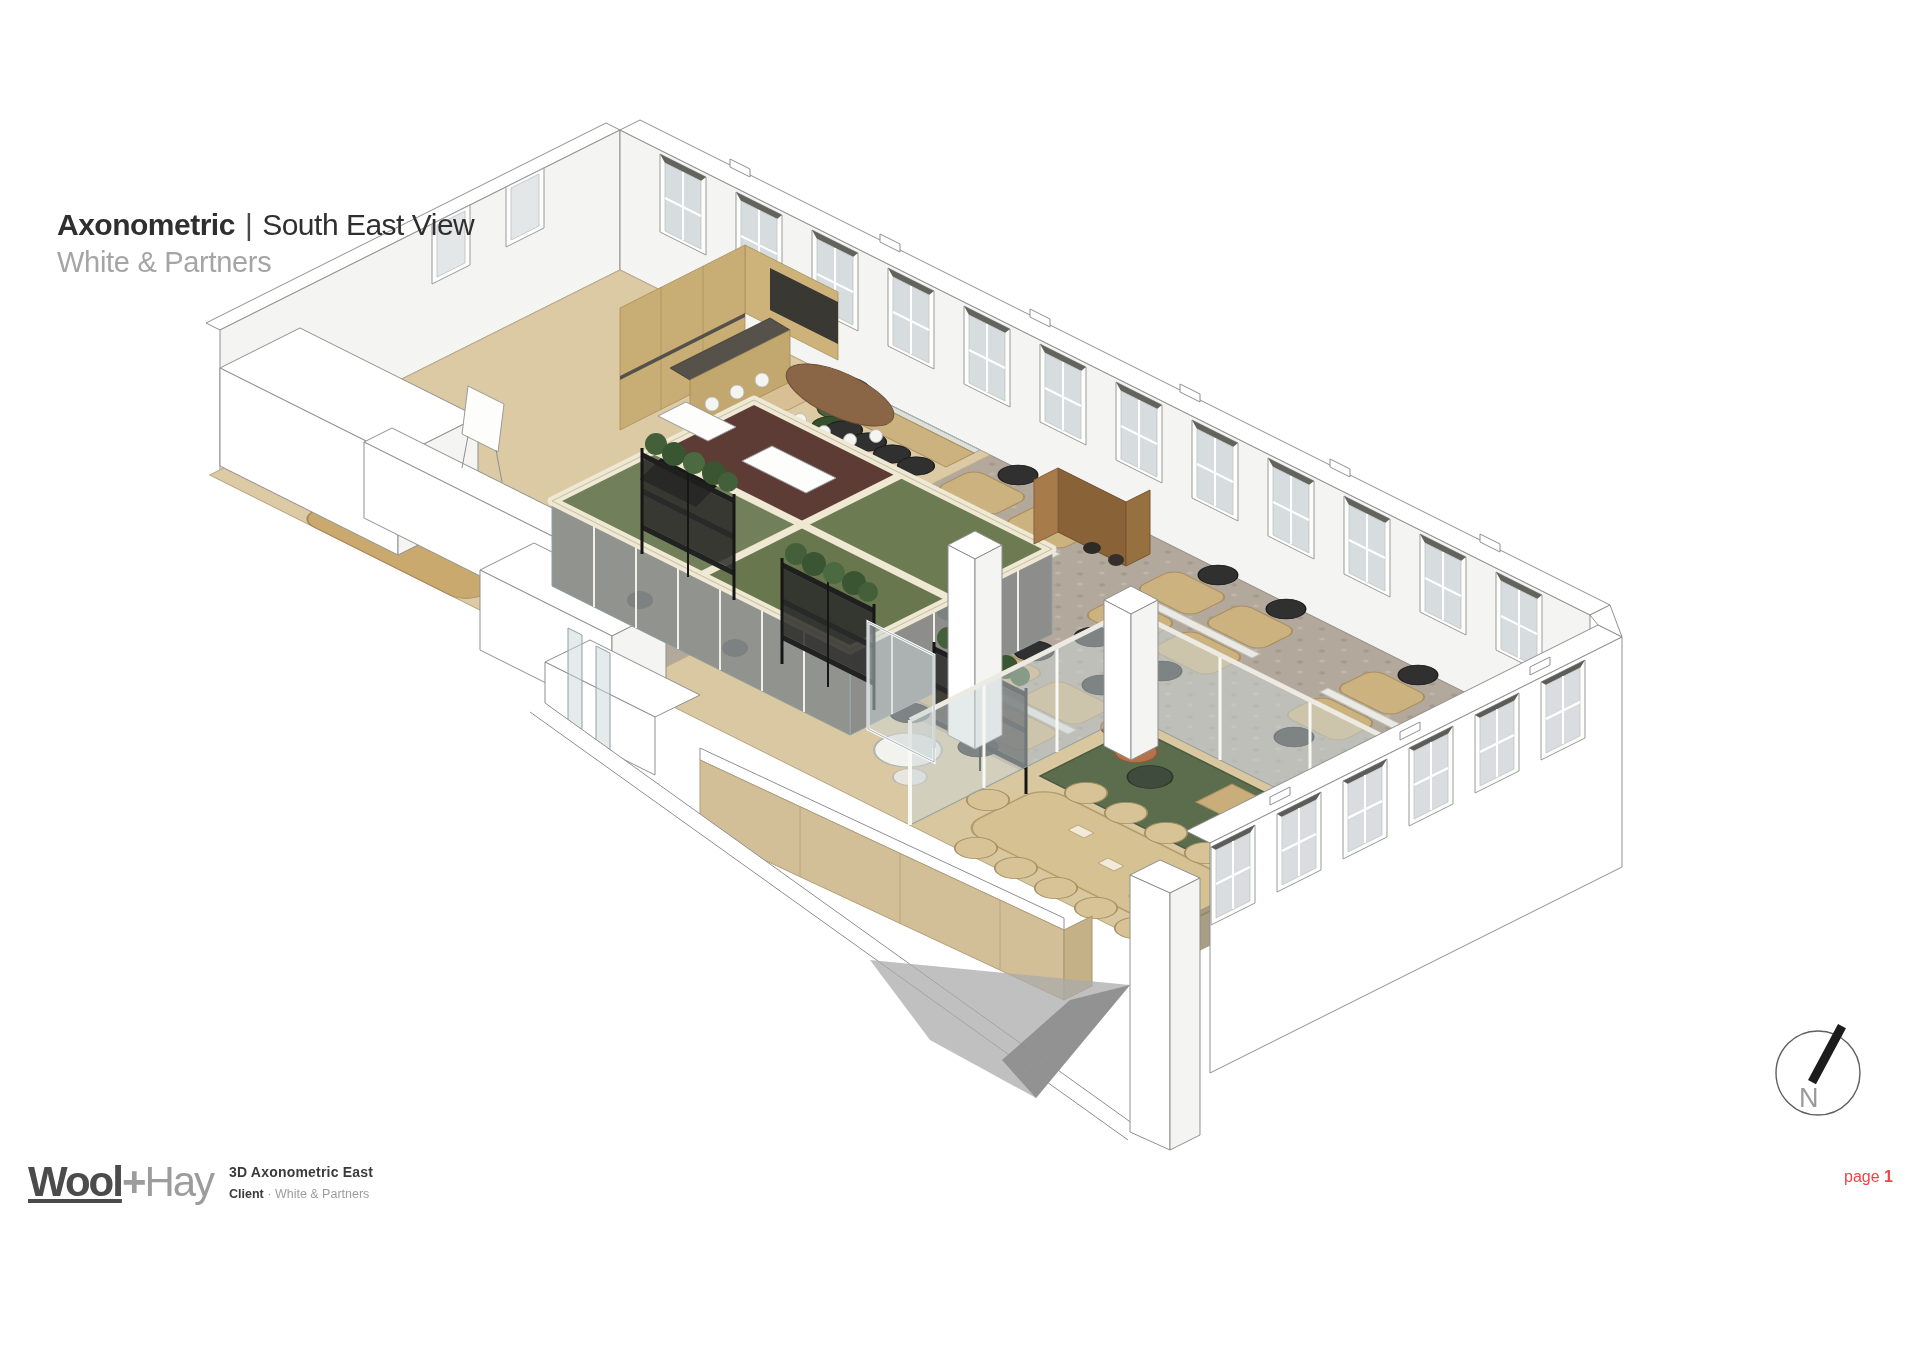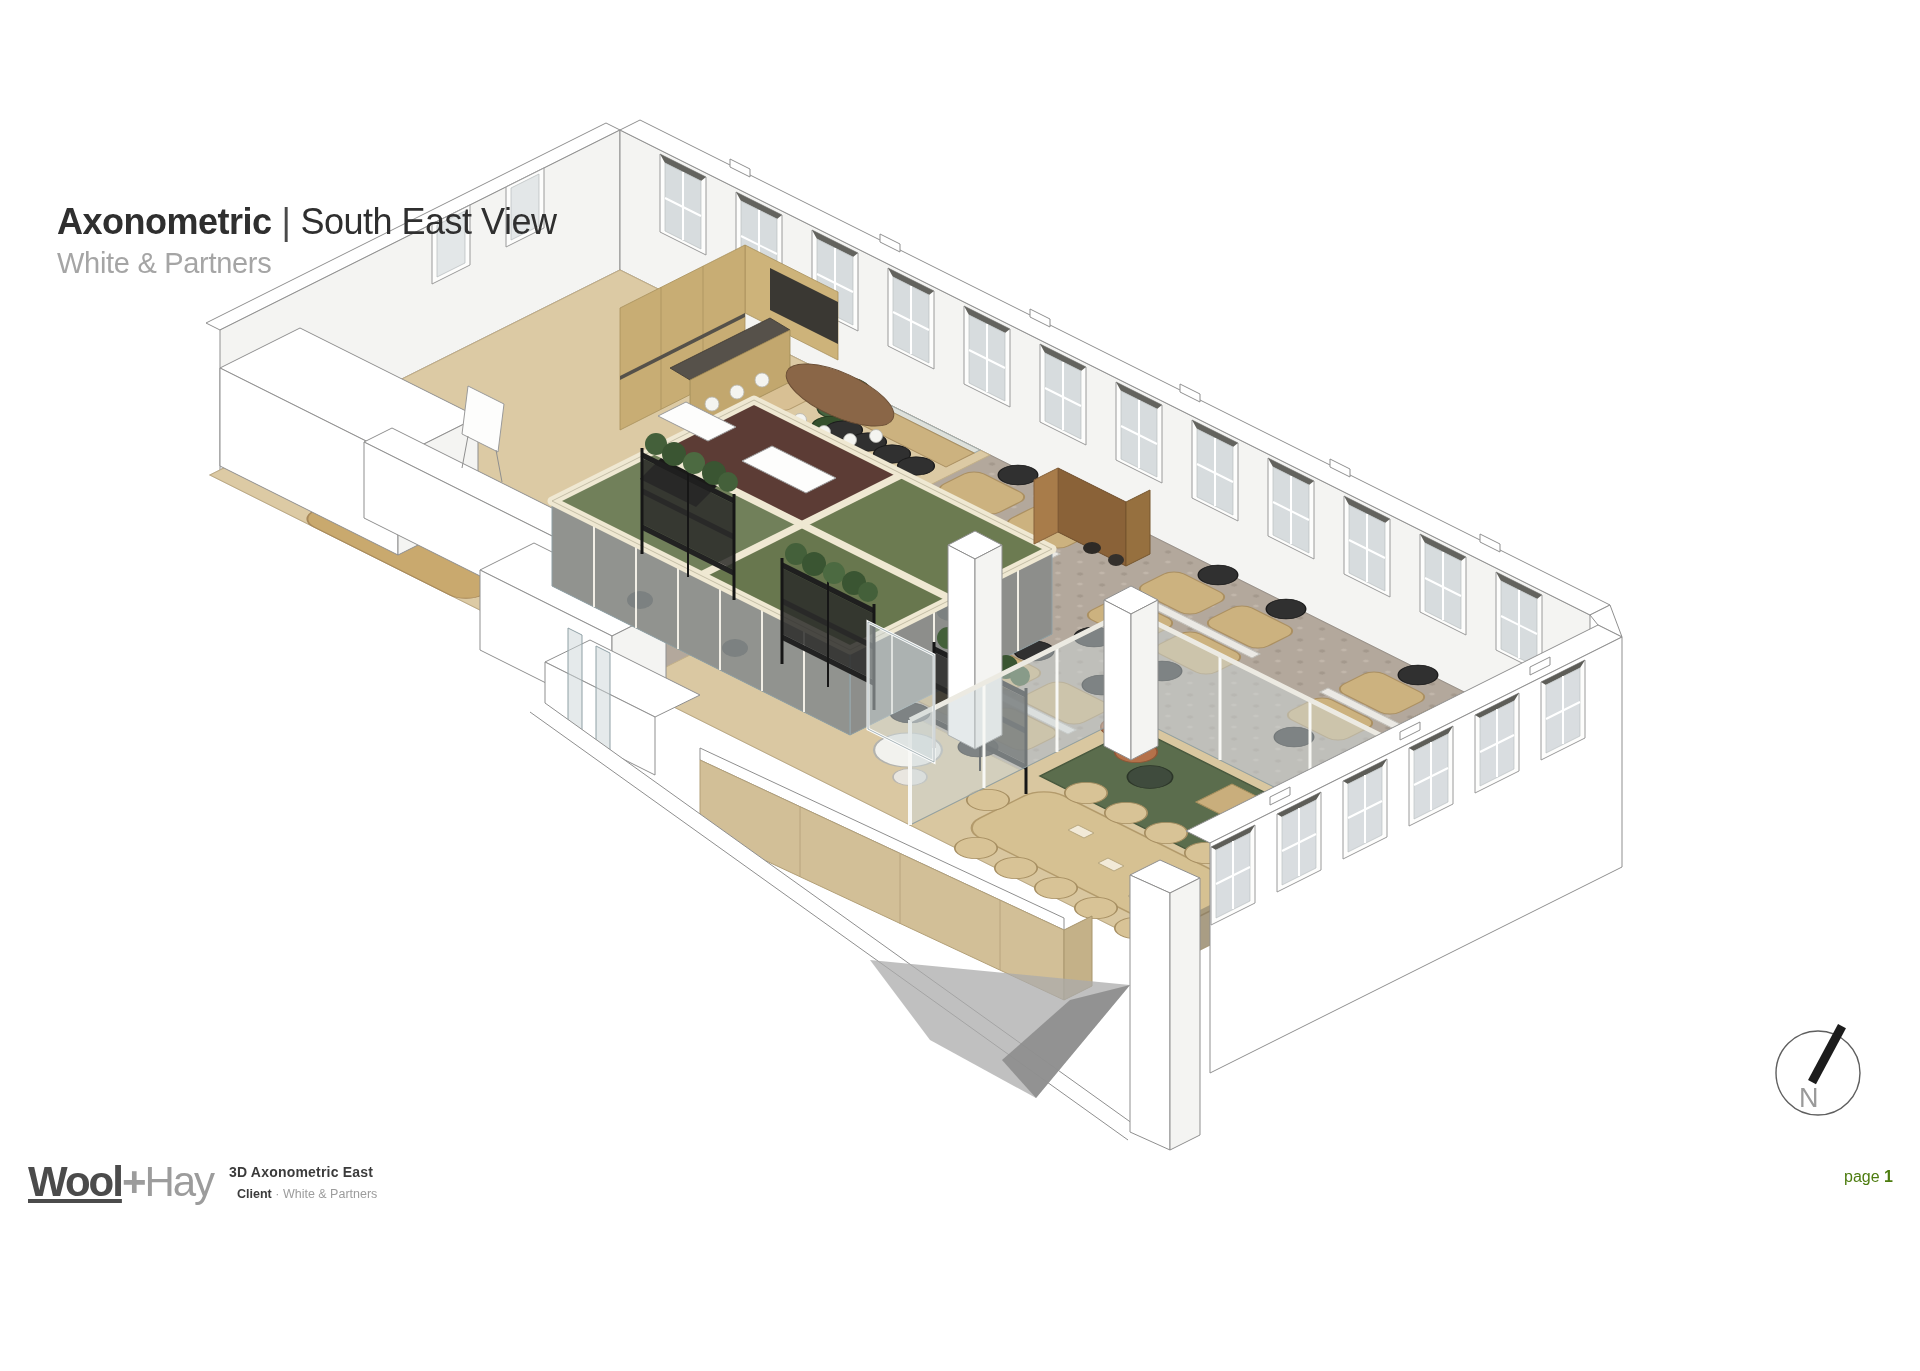--- a/index.html
+++ b/index.html
@@ -1,33 +1,33 @@
 <!DOCTYPE html>
 <html><head>
 <meta charset="utf-8">
 <style>
   html,body{margin:0;padding:0;background:#ffffff;}
   .sheet{position:relative;width:1920px;height:1371px;background:#ffffff;overflow:hidden;
          font-family:"Liberation Sans", sans-serif;}
   .sheet svg{position:absolute;left:0;top:0;}
   
   .title-block{position:absolute;left:57px;top:202px;line-height:1.1;}
-  .title-line{font-size:36px;color:#2f2f2f;letter-spacing:-0.5px;}
+  .title-line{font-size:30px;color:#2f2f2f;letter-spacing:-0.5px;margin-top:6px;}
   .title-line .t-bold{font-weight:700;}
   .title-line .t-div{font-weight:300;color:#4a4a4a;padding:0 10px;}
   .subtitle{font-size:29px;color:#a5a5a5;margin-top:6px;letter-spacing:-0.3px;}
   .footer-logo{position:absolute;left:28px;top:1158px;font-size:42px;letter-spacing:-2px;}
   .footer-logo .lg-1{font-weight:700;color:#4b4b4b;text-decoration:underline;}
   .footer-logo .lg-plus{font-weight:700;color:#9c9c9c;}
   .footer-logo .lg-2{font-weight:400;color:#9c9c9c;text-align:right;}
   .footer-doc{position:absolute;left:229px;top:1164px;}
   .footer-doc .doc-title{font-size:14px;font-weight:700;color:#3b3b3b;letter-spacing:0.2px;}
-  .footer-doc .doc-client{font-size:12.5px;margin-top:7px;color:#9c9c9c;margin-left:8px;}
+  .footer-doc .doc-client{font-size:12.5px;margin-top:7px;color:#9c9c9c;}
   .footer-doc .doc-client .c-label{font-weight:700;color:#3b3b3b;}
-  .page-num{position:absolute;right:27px;top:1168px;font-size:16px;color:#4d7c0f;}
+  .page-num{position:absolute;right:27px;top:1168px;font-size:16px;color:#ef4444;}
   .page-num .p-bold{font-weight:700;}
   
   .w{fill:#ffffff;stroke:#8f8f8f;stroke-width:1;}
   .wl{fill:#f4f4f2;stroke:#8f8f8f;stroke-width:1;}
   .wfr{fill:#fdfdfc;stroke:#9a9a9a;stroke-width:1;}
   .spn{fill:#ebe9e4;stroke:#c2c0ba;stroke-width:0.6;}
   .dsk{fill:#ccb27f;stroke:#ab9062;stroke-width:0.7;}
   .chb{fill:#303030;stroke:#1b1b1b;stroke-width:0.5;}
   .cht{fill:#d8c396;stroke:#a78f62;stroke-width:0.6;}
   .gls{fill:#ccd5d7;fill-opacity:0.5;stroke:#8fa0a5;stroke-width:1;}

